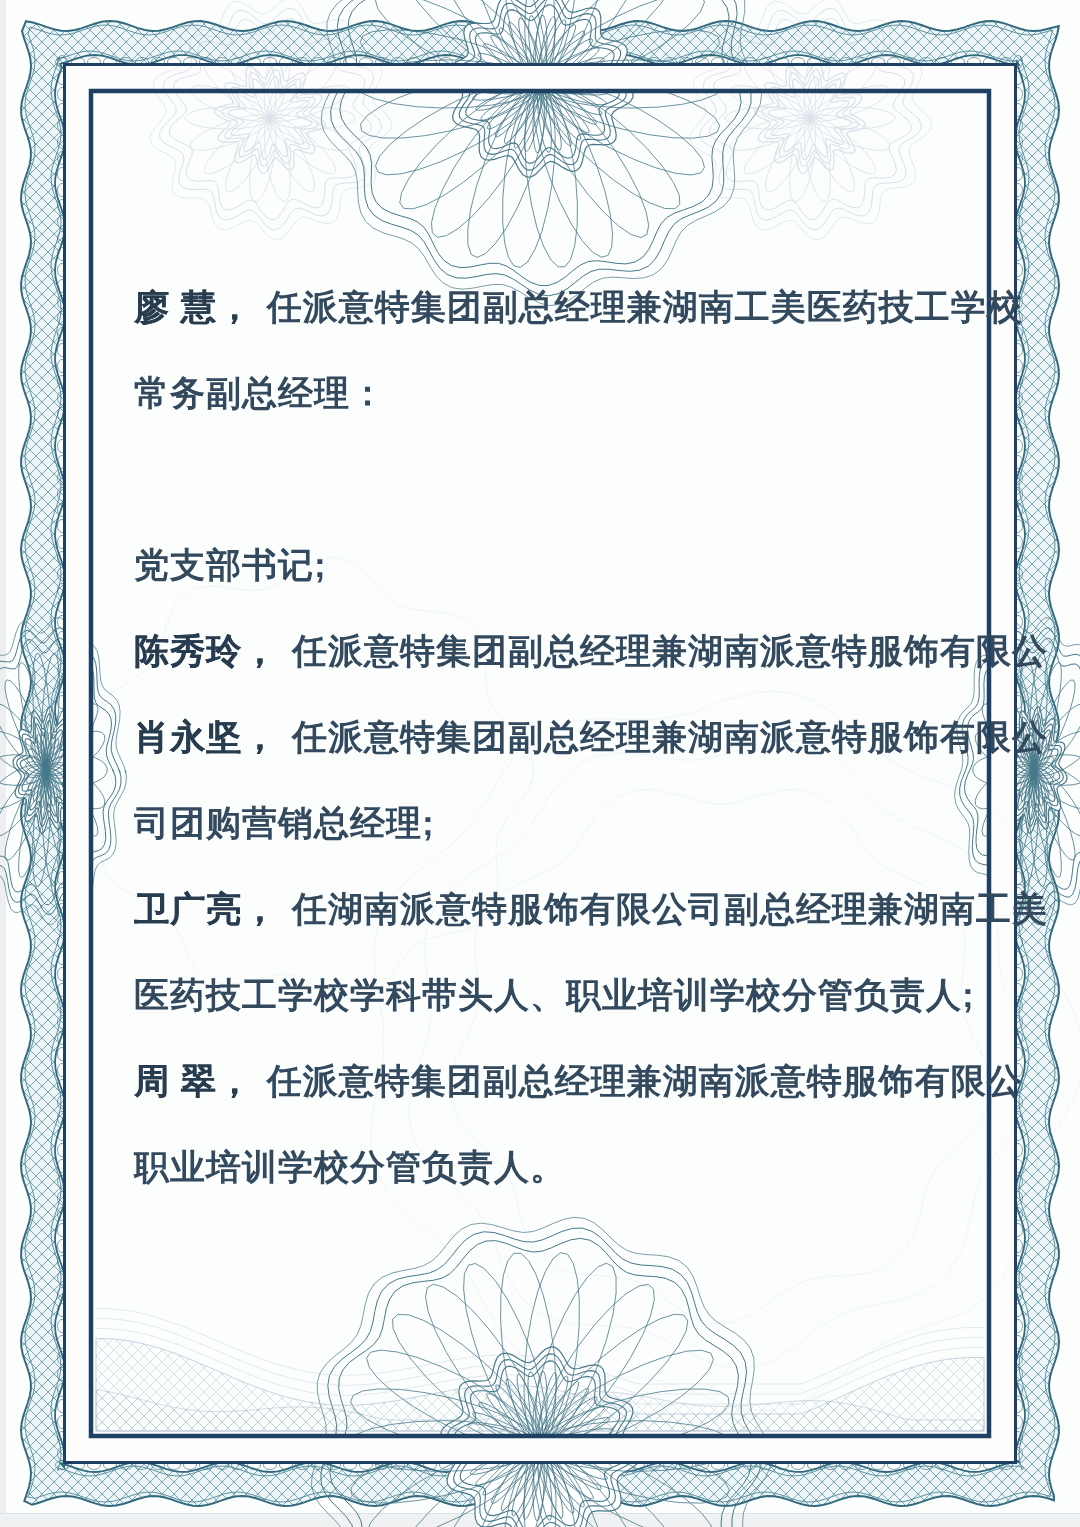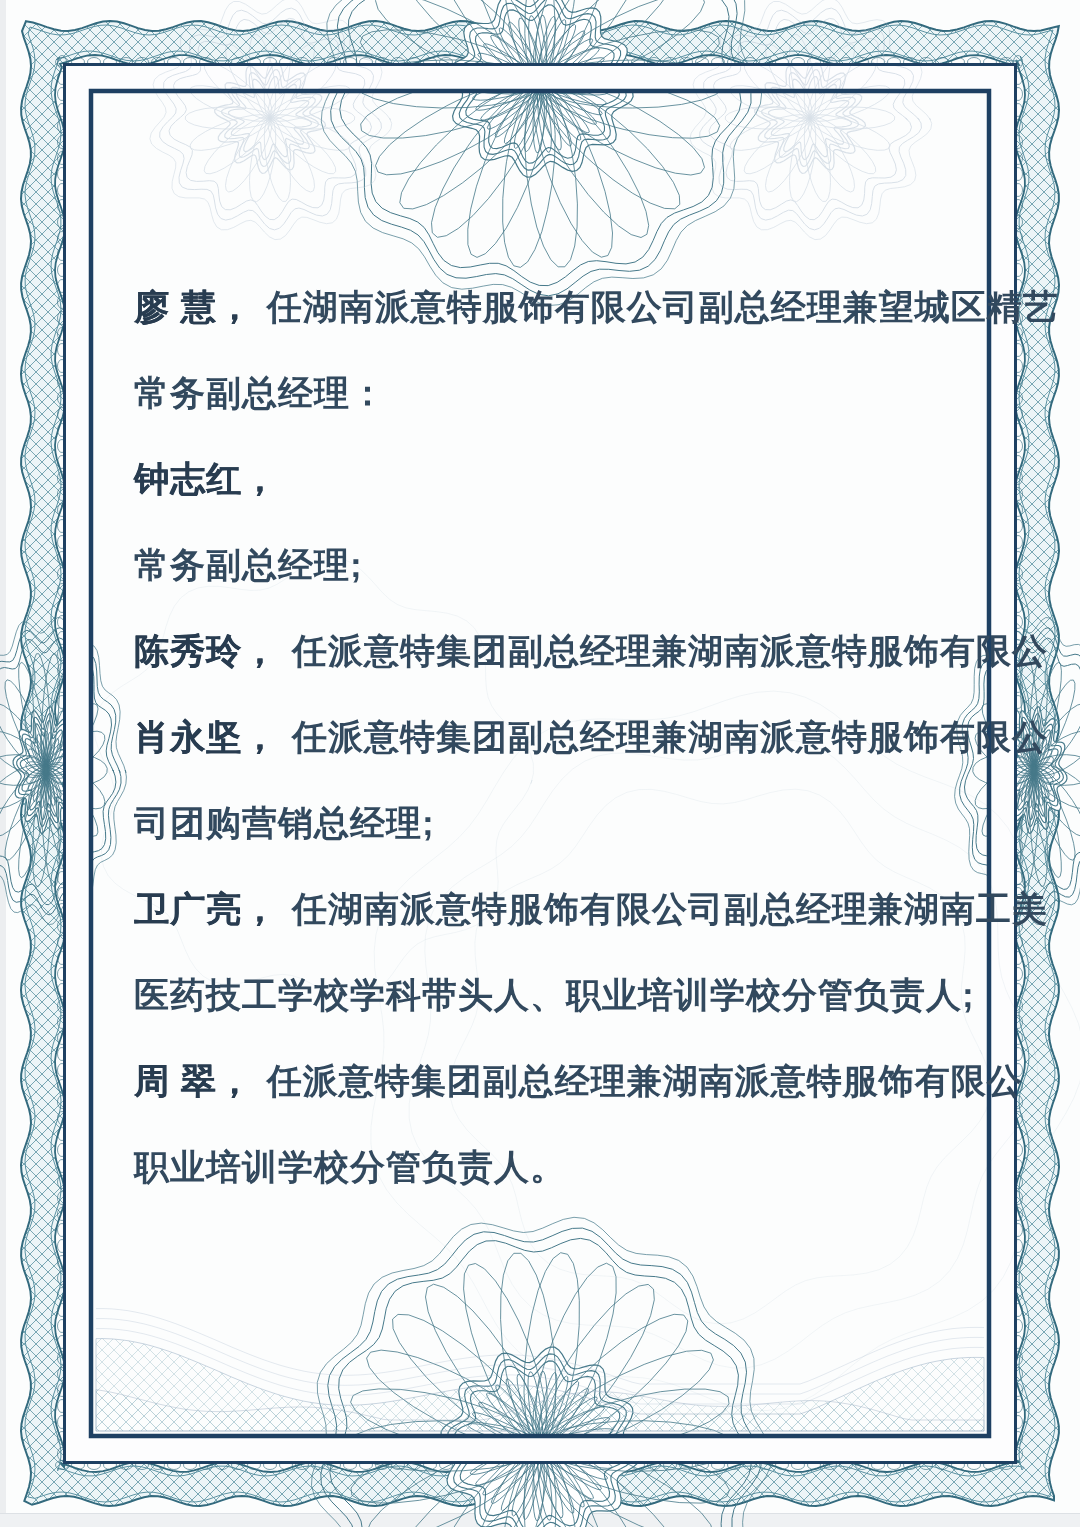--- a/index.html
+++ b/index.html
@@ -664,28 +664,27 @@
       <path d="M96.0 1328.6L104.0 1328.6L112.0 1328.9L120.0 1329.7L128.0 1330.7L136.0 1332.2L144.0 1333.9L152.0 1336.0L160.0 1338.4L168.0 1341.0L176.0 1343.8L184.0 1346.9L192.0 1350.1L200.0 1353.4L208.0 1356.8L216.0 1360.2L224.0 1363.7L232.0 1367.2L240.0 1370.5L248.0 1373.8L256.0 1376.9L264.0 1379.9L272.0 1382.6L280.0 1385.2L288.0 1387.4L296.0 1389.4L304.0 1391.2L312.0 1392.6L320.0 1393.7L328.0 1394.5L336.0 1395.1L344.0 1395.3L352.0 1395.2L360.0 1394.9L368.0 1394.3L376.0 1393.5L384.0 1392.5L392.0 1391.3L400.0 1390.0L408.0 1388.5L416.0 1387.0L424.0 1385.5L432.0 1383.9L440.0 1382.4L448.0 1380.9L456.0 1379.5L464.0 1378.3L472.0 1377.2L480.0 1376.3L488.0 1375.6L496.0 1375.1L504.0 1374.9L512.0 1374.9L520.0 1375.2L528.0 1375.8L536.0 1376.6L544.0 1377.7L552.0 1379.1L560.0 1380.7L568.0 1382.5L576.0 1384.5L584.0 1386.8L592.0 1389.1L600.0 1391.6L608.0 1394.2L616.0 1396.9L624.0 1399.5L632.0 1402.2L640.0 1404.0L648.0 1404.0L656.0 1404.0L664.0 1404.0L672.0 1404.0L680.0 1404.0L688.0 1404.0L696.0 1404.0L704.0 1404.0L712.0 1404.0L720.0 1404.0L728.0 1404.0L736.0 1404.0L744.0 1404.0L752.0 1404.0L760.0 1404.0L768.0 1404.0L776.0 1404.0L784.0 1404.0L792.0 1404.0L800.0 1404.0L808.0 1401.2L816.0 1397.9L824.0 1394.4L832.0 1390.8L840.0 1387.2L848.0 1383.5L856.0 1379.8L864.0 1376.2L872.0 1372.6L880.0 1369.2L888.0 1365.9L896.0 1362.9L904.0 1360.0L912.0 1357.4L920.0 1355.1L928.0 1353.0L936.0 1351.3L944.0 1349.9L952.0 1348.7L960.0 1348.0L968.0 1347.5L976.0 1347.4L984.0 1347.5" fill="none" stroke="#9fb2c6" stroke-width="0.9" opacity="0.3"></path>
       <path d="M96.0 1318.6L104.0 1318.6L112.0 1318.9L120.0 1319.7L128.0 1320.7L136.0 1322.2L144.0 1323.9L152.0 1326.0L160.0 1328.4L168.0 1331.0L176.0 1333.8L184.0 1336.9L192.0 1340.1L200.0 1343.4L208.0 1346.8L216.0 1350.2L224.0 1353.7L232.0 1357.2L240.0 1360.5L248.0 1363.8L256.0 1366.9L264.0 1369.9L272.0 1372.6L280.0 1375.2L288.0 1377.4L296.0 1379.4L304.0 1381.2L312.0 1382.6L320.0 1383.7L328.0 1384.5L336.0 1385.1L344.0 1385.3L352.0 1385.2L360.0 1384.9L368.0 1384.3L376.0 1383.5L384.0 1382.5L392.0 1381.3L400.0 1380.0L408.0 1378.5L416.0 1377.0L424.0 1375.5L432.0 1373.9L440.0 1372.4L448.0 1370.9L456.0 1369.5L464.0 1368.3L472.0 1367.2L480.0 1366.3L488.0 1365.6L496.0 1365.1L504.0 1364.9L512.0 1364.9L520.0 1365.2L528.0 1365.8L536.0 1366.6L544.0 1367.7L552.0 1369.1L560.0 1370.7L568.0 1372.5L576.0 1374.5L584.0 1376.8L592.0 1379.1L600.0 1381.6L608.0 1384.2L616.0 1386.9L624.0 1389.5L632.0 1392.2L640.0 1394.0L648.0 1394.0L656.0 1394.0L664.0 1394.0L672.0 1394.0L680.0 1394.0L688.0 1394.0L696.0 1394.0L704.0 1394.0L712.0 1394.0L720.0 1394.0L728.0 1394.0L736.0 1394.0L744.0 1394.0L752.0 1394.0L760.0 1394.0L768.0 1394.0L776.0 1394.0L784.0 1394.0L792.0 1394.0L800.0 1394.0L808.0 1391.2L816.0 1387.9L824.0 1384.4L832.0 1380.8L840.0 1377.2L848.0 1373.5L856.0 1369.8L864.0 1366.2L872.0 1362.6L880.0 1359.2L888.0 1355.9L896.0 1352.9L904.0 1350.0L912.0 1347.4L920.0 1345.1L928.0 1343.0L936.0 1341.3L944.0 1339.9L952.0 1338.7L960.0 1338.0L968.0 1337.5L976.0 1337.4L984.0 1337.5" fill="none" stroke="#9fb2c6" stroke-width="0.9" opacity="0.3"></path>
       <path d="M96.0 1308.6L104.0 1308.6L112.0 1308.9L120.0 1309.7L128.0 1310.7L136.0 1312.2L144.0 1313.9L152.0 1316.0L160.0 1318.4L168.0 1321.0L176.0 1323.8L184.0 1326.9L192.0 1330.1L200.0 1333.4L208.0 1336.8L216.0 1340.2L224.0 1343.7L232.0 1347.2L240.0 1350.5L248.0 1353.8L256.0 1356.9L264.0 1359.9L272.0 1362.6L280.0 1365.2L288.0 1367.4L296.0 1369.4L304.0 1371.2L312.0 1372.6L320.0 1373.7L328.0 1374.5L336.0 1375.1L344.0 1375.3L352.0 1375.2L360.0 1374.9L368.0 1374.3L376.0 1373.5L384.0 1372.5L392.0 1371.3L400.0 1370.0L408.0 1368.5L416.0 1367.0L424.0 1365.5L432.0 1363.9L440.0 1362.4L448.0 1360.9L456.0 1359.5L464.0 1358.3L472.0 1357.2L480.0 1356.3L488.0 1355.6L496.0 1355.1L504.0 1354.9L512.0 1354.9L520.0 1355.2L528.0 1355.8L536.0 1356.6L544.0 1357.7L552.0 1359.1L560.0 1360.7L568.0 1362.5L576.0 1364.5L584.0 1366.8L592.0 1369.1L600.0 1371.6L608.0 1374.2L616.0 1376.9L624.0 1379.5L632.0 1382.2L640.0 1384.0L648.0 1384.0L656.0 1384.0L664.0 1384.0L672.0 1384.0L680.0 1384.0L688.0 1384.0L696.0 1384.0L704.0 1384.0L712.0 1384.0L720.0 1384.0L728.0 1384.0L736.0 1384.0L744.0 1384.0L752.0 1384.0L760.0 1384.0L768.0 1384.0L776.0 1384.0L784.0 1384.0L792.0 1384.0L800.0 1384.0L808.0 1381.2L816.0 1377.9L824.0 1374.4L832.0 1370.8L840.0 1367.2L848.0 1363.5L856.0 1359.8L864.0 1356.2L872.0 1352.6L880.0 1349.2L888.0 1345.9L896.0 1342.9L904.0 1340.0L912.0 1337.4L920.0 1335.1L928.0 1333.0L936.0 1331.3L944.0 1329.9L952.0 1328.7L960.0 1328.0L968.0 1327.5L976.0 1327.4L984.0 1327.5" fill="none" stroke="#9fb2c6" stroke-width="0.9" opacity="0.3"></path>
       <rect x="64.5" y="64.5" width="951" height="1398" fill="none" stroke="#1e4062" stroke-width="3"></rect>
       <rect x="91" y="91" width="898" height="1345" fill="none" stroke="#1e4062" stroke-width="4.5"></rect>
     </svg>
 
   <div class="textblock">
     <div class="line">
       <span class="pname">廖 慧，</span>
-        <span>任湖南派意特服饰有限公司副总经理兼望城区精艺</span>
+        <span>任派意特集团副总经理兼湖南工美医药技工学校</span>
     </div>
     <div class="line">常务副总经理：</div>
 
     <div class="line">
-      <span class="pname">钟志红，</span>
     </div>
-    <div class="line">常务副总经理;</div>
+    <div class="line">党支部书记;</div>
 
     <div class="line">
       <span class="pname">陈秀玲，</span>
         <span>任派意特集团副总经理兼湖南派意特服饰有限公</span>
     </div>
 
     <div class="line">
       <span class="pname">肖永坚，</span>
         <span>任派意特集团副总经理兼湖南派意特服饰有限公</span>
     </div>

